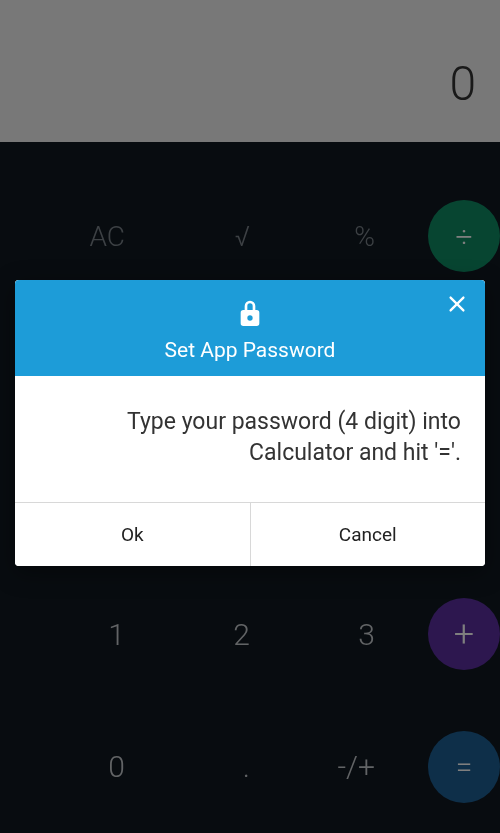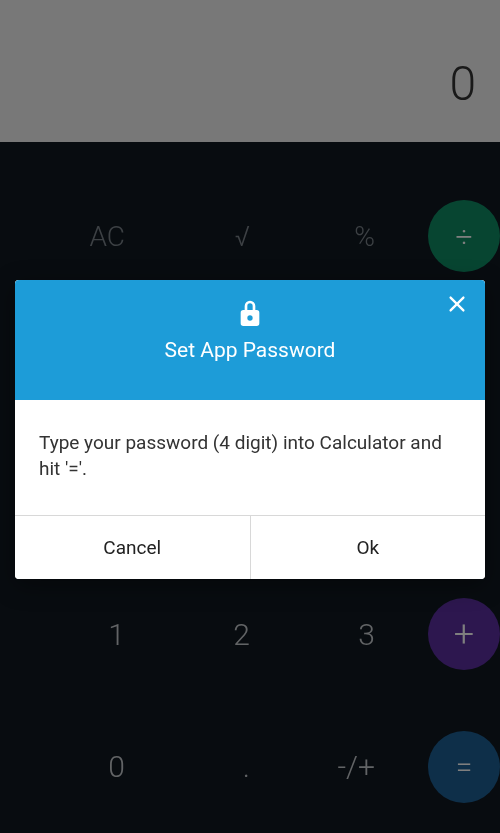--- a/index.html
+++ b/index.html
@@ -9,27 +9,27 @@
   .display-value { font-size: 48px; color: #333; font-weight: 300; }
   .keypad { position: absolute; top: 170px; left: 0; right: 0; bottom: 0; display: grid; grid-template-columns: repeat(4, 1fr); grid-template-rows: repeat(5, 1fr); }
   .key { display: flex; align-items: center; justify-content: flex-end; font-size: 28px; color: #7a8289; font-weight: 300; }
   .key-circle { width: 72px; height: 72px; border-radius: 50%; display: flex; align-items: center; justify-content: center; font-size: 30px; color: #fff; font-weight: 300; }
   .key-divide .key-circle { background: #0f8b63; }
   .key-plus .key-circle { background: #5a2f9e; font-size: 36px; }
   .key-equals .key-circle { background: #1d5f92; }
   .key-num { color: #c5c9cc; font-size: 30px; }
   .overlay { position: absolute; inset: 0; background: rgba(0,0,0,0.5); }
   .dialog { position: absolute; left: 15px; right: 15px; top: 280px; background: #fff; border-radius: 4px; overflow: hidden; box-shadow: 0 6px 24px rgba(0,0,0,0.4); }
-  .dialog-header { position: relative; height: 120px; background: #fff; overflow: hidden; }
+  .dialog-header { position: relative; height: 96px; background: #fff; overflow: hidden; }
   .dialog-header-bg { position: absolute; top: -20px; left: -40px; right: -40px; height: 160px; background: #1d9cd8; border-bottom-left-radius: 50% 40px; border-bottom-right-radius: 50% 40px; }
   .dialog-header-content { position: relative; display: flex; flex-direction: column; align-items: center; padding-top: 18px; }
   .lock-icon { width: 32px; height: 32px; margin-bottom: 8px; }
   .dialog-title { color: #fff; font-size: 21px; font-weight: 400; }
   .dialog-close { position: absolute; top: 12px; right: 14px; width: 28px; height: 28px; display: flex; align-items: center; justify-content: center; cursor: pointer; }
-  .dialog-body { padding: 30px 24px 34px 24px; text-align: left; color: #333; font-size: 19px; line-height: 1.35; }
+  .dialog-body { padding: 30px 24px 34px 24px; text-align: right; color: #333; font-size: 23px; line-height: 1.35; }
   .dialog-actions { display: flex; border-top: 1px solid #d8d8d8; }
   .dialog-btn { flex: 1; padding: 20px 0; text-align: center; font-size: 19px; color: #222; background: #fff; cursor: pointer; }
   .dialog-btn + .dialog-btn { border-left: 1px solid #d8d8d8; }
 </style>
 </head>
 <body>
 
 <div class="screen">
 
   <div class="display">
@@ -110,18 +110,18 @@
         <span>
           <svg viewBox="0 0 24 24" width="22" height="22" stroke="#fff" stroke-width="2.5" fill="none" stroke-linecap="round">
               <line x1="5" y1="5" x2="19" y2="19"></line>
               <line x1="19" y1="5" x2="5" y2="19"></line>
             </svg>
         </span>
       </div>
     </div>
     <div class="dialog-body">Type your password (4 digit) into Calculator and hit '='.</div>
     <div class="dialog-actions">
+      <div class="dialog-btn"><span>Ok</span></div>
       <div class="dialog-btn"><span>Cancel</span></div>
-      <div class="dialog-btn"><span>Ok</span></div>
     </div>
   </div>
 
 </div>
 
 </body></html>

